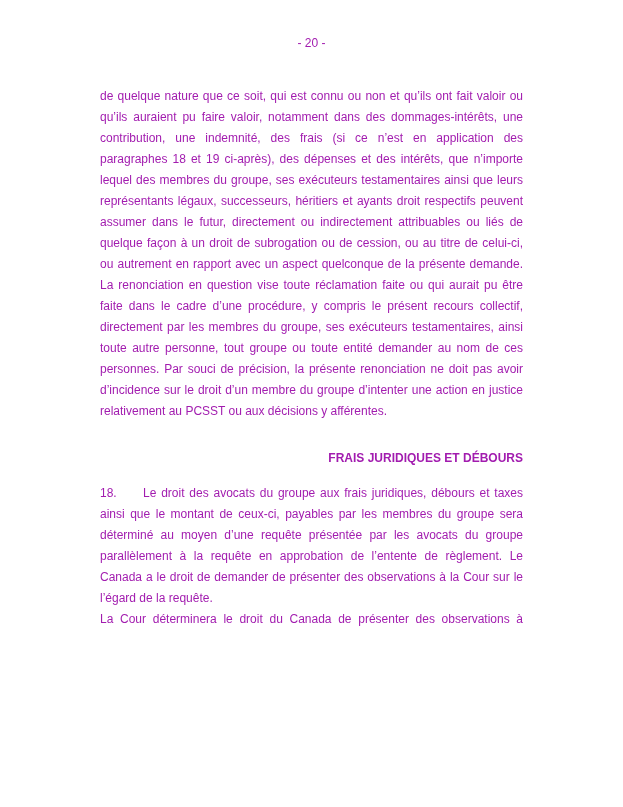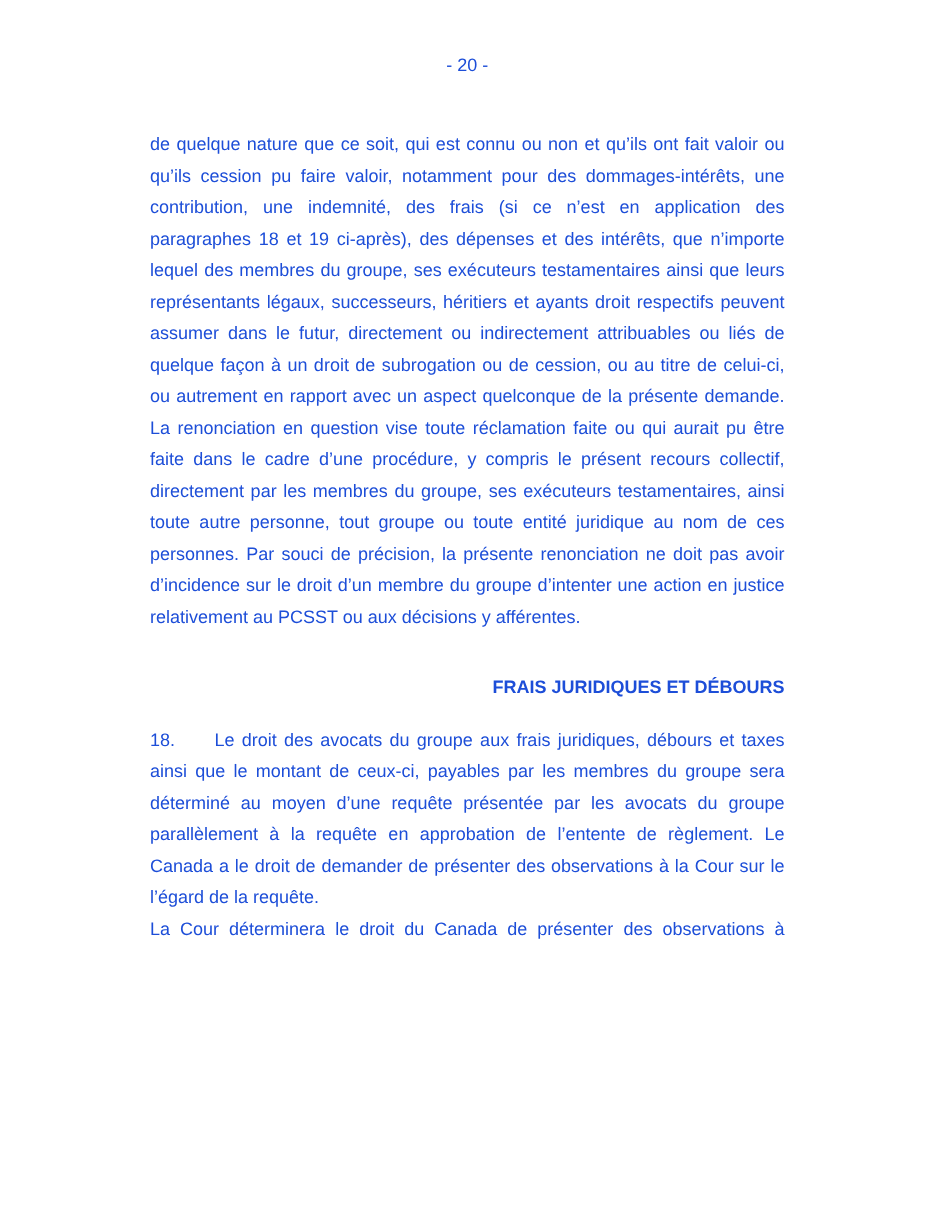--- a/index.html
+++ b/index.html
@@ -5,21 +5,21 @@
   html, body {
     margin: 0;
     padding: 0;
     background: #ffffff;
   }
   .page {
     position: relative;
     width: 623px;
     height: 807px;
     background: #ffffff;
-    color: #1d4ed8;
+    color: #a21caf;
     font-family: "Liberation Sans", "DejaVu Sans", sans-serif;
     font-size: 12px;
     overflow: hidden;
   }
   .page-number {
     position: absolute;
     top: 36px;
     left: 0;
     width: 623px;
     text-align: center;
@@ -62,32 +62,32 @@
 <body>
 
 <div class="page">
 
   <div class="page-number">- 20 -</div>
 
   <div class="body-text">
 
     <div class="para">
       <div class="line">de quelque nature que ce soit, qui est connu ou non et qu’ils ont fait valoir ou</div>
-      <div class="line">qu’ils cession pu faire valoir, notamment pour des dommages-intérêts, une</div>
+      <div class="line">qu’ils auraient pu faire valoir, notamment dans des dommages-intérêts, une</div>
       <div class="line">contribution, une indemnité, des frais (si ce n’est en application des</div>
       <div class="line">paragraphes 18 et 19 ci-après), des dépenses et des intérêts, que n’importe</div>
       <div class="line">lequel des membres du groupe, ses exécuteurs testamentaires ainsi que leurs</div>
       <div class="line">représentants légaux, successeurs, héritiers et ayants droit respectifs peuvent</div>
       <div class="line">assumer dans le futur, directement ou indirectement attribuables ou liés de</div>
       <div class="line">quelque façon à un droit de subrogation ou de cession, ou au titre de celui-ci,</div>
       <div class="line">ou autrement en rapport avec un aspect quelconque de la présente demande.</div>
       <div class="line">La renonciation en question vise toute réclamation faite ou qui aurait pu être</div>
       <div class="line">faite dans le cadre d’une procédure, y compris le présent recours collectif,</div>
       <div class="line">directement par les membres du groupe, ses exécuteurs testamentaires, ainsi</div>
-      <div class="line">toute autre personne, tout groupe ou toute entité juridique au nom de ces</div>
+      <div class="line">toute autre personne, tout groupe ou toute entité demander au nom de ces</div>
       <div class="line">personnes. Par souci de précision, la présente renonciation ne doit pas avoir</div>
       <div class="line">d’incidence sur le droit d’un membre du groupe d’intenter une action en justice</div>
       <div class="line last">relativement au PCSST ou aux décisions y afférentes.</div>
     </div>
 
     <h2 class="heading">FRAIS JURIDIQUES ET DÉBOURS</h2>
 
     <div class="para second">
       <div class="line"><span class="para-num">18.</span><span>Le droit des avocats du groupe aux frais juridiques, débours et taxes</span></div>
       <div class="line">ainsi que le montant de ceux-ci, payables par les membres du groupe sera</div>

